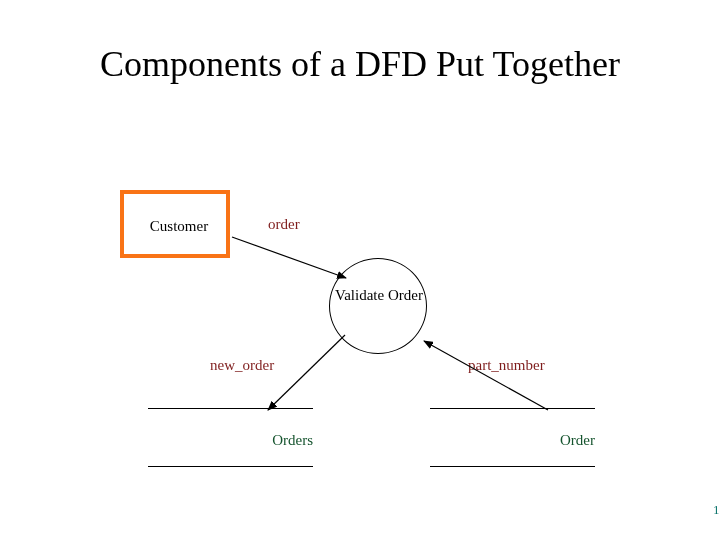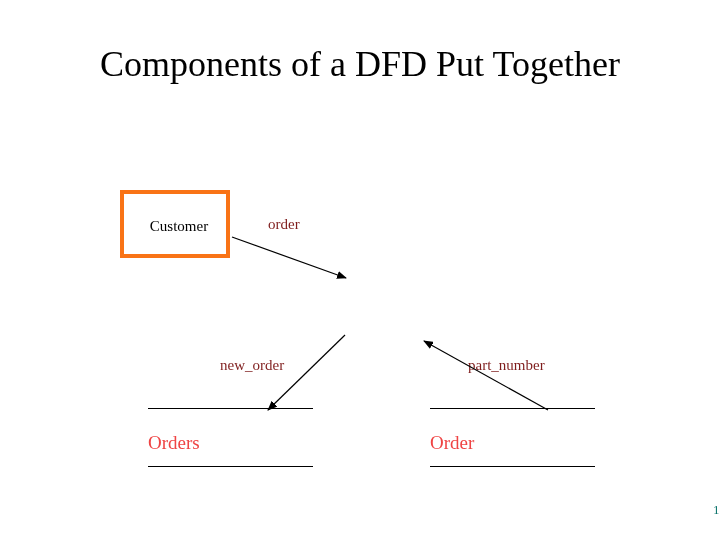--- a/index.html
+++ b/index.html
@@ -80,35 +80,35 @@
     height: 0;
     border-top: 1px solid #000000;
   }
   .store .line.top { top: 0; }
   .store .line.bottom { top: 58px; }
   .store .label {
     position: absolute;
     left: 0;
     top: 24px;
     width: 165px;
-    text-align: left;
-    font-size: 19px;
-    color: #ef4444;
+    text-align: right;
+    font-size: 15px;
+    color: #14532d;
   }
   #store-orders { left: 148px; top: 408px; }
   #store-stock  { left: 430px; top: 408px; }
 
   .flow-label {
     position: absolute;
     font-size: 15px;
     color: #7f1d1d;
     white-space: nowrap;
   }
   #label-order       { left: 268px; top: 216px; }
-  #label-new-order   { left: 220px; top: 357px; }
+  #label-new-order   { left: 210px; top: 357px; }
   #label-part-number { left: 468px; top: 357px; font-family: Liberation Serif, serif; }
 
   #page-number {
     position: absolute;
     right: 24px;
     bottom: 22px;
     font-size: 13px;
     color: #0f766e;
   }
   svg#arrows {
@@ -124,20 +124,23 @@
 <body>
 
 <div id="slide">
 
   <div id="title">Components of a DFD Put Together</div>
 
   <div class="entity-box">
     <div class="entity-label">Customer</div>
   </div>
 
+  <div class="process-circle">
+    <div class="process-label">Validate Order</div>
+  </div>
 
   <div class="store" id="store-orders">
     <div class="line top"></div>
     <div class="label">Orders</div>
     <div class="line bottom"></div>
   </div>
 
   <div class="store" id="store-stock">
     <div class="line top"></div>
     <div class="label">Order</div>

